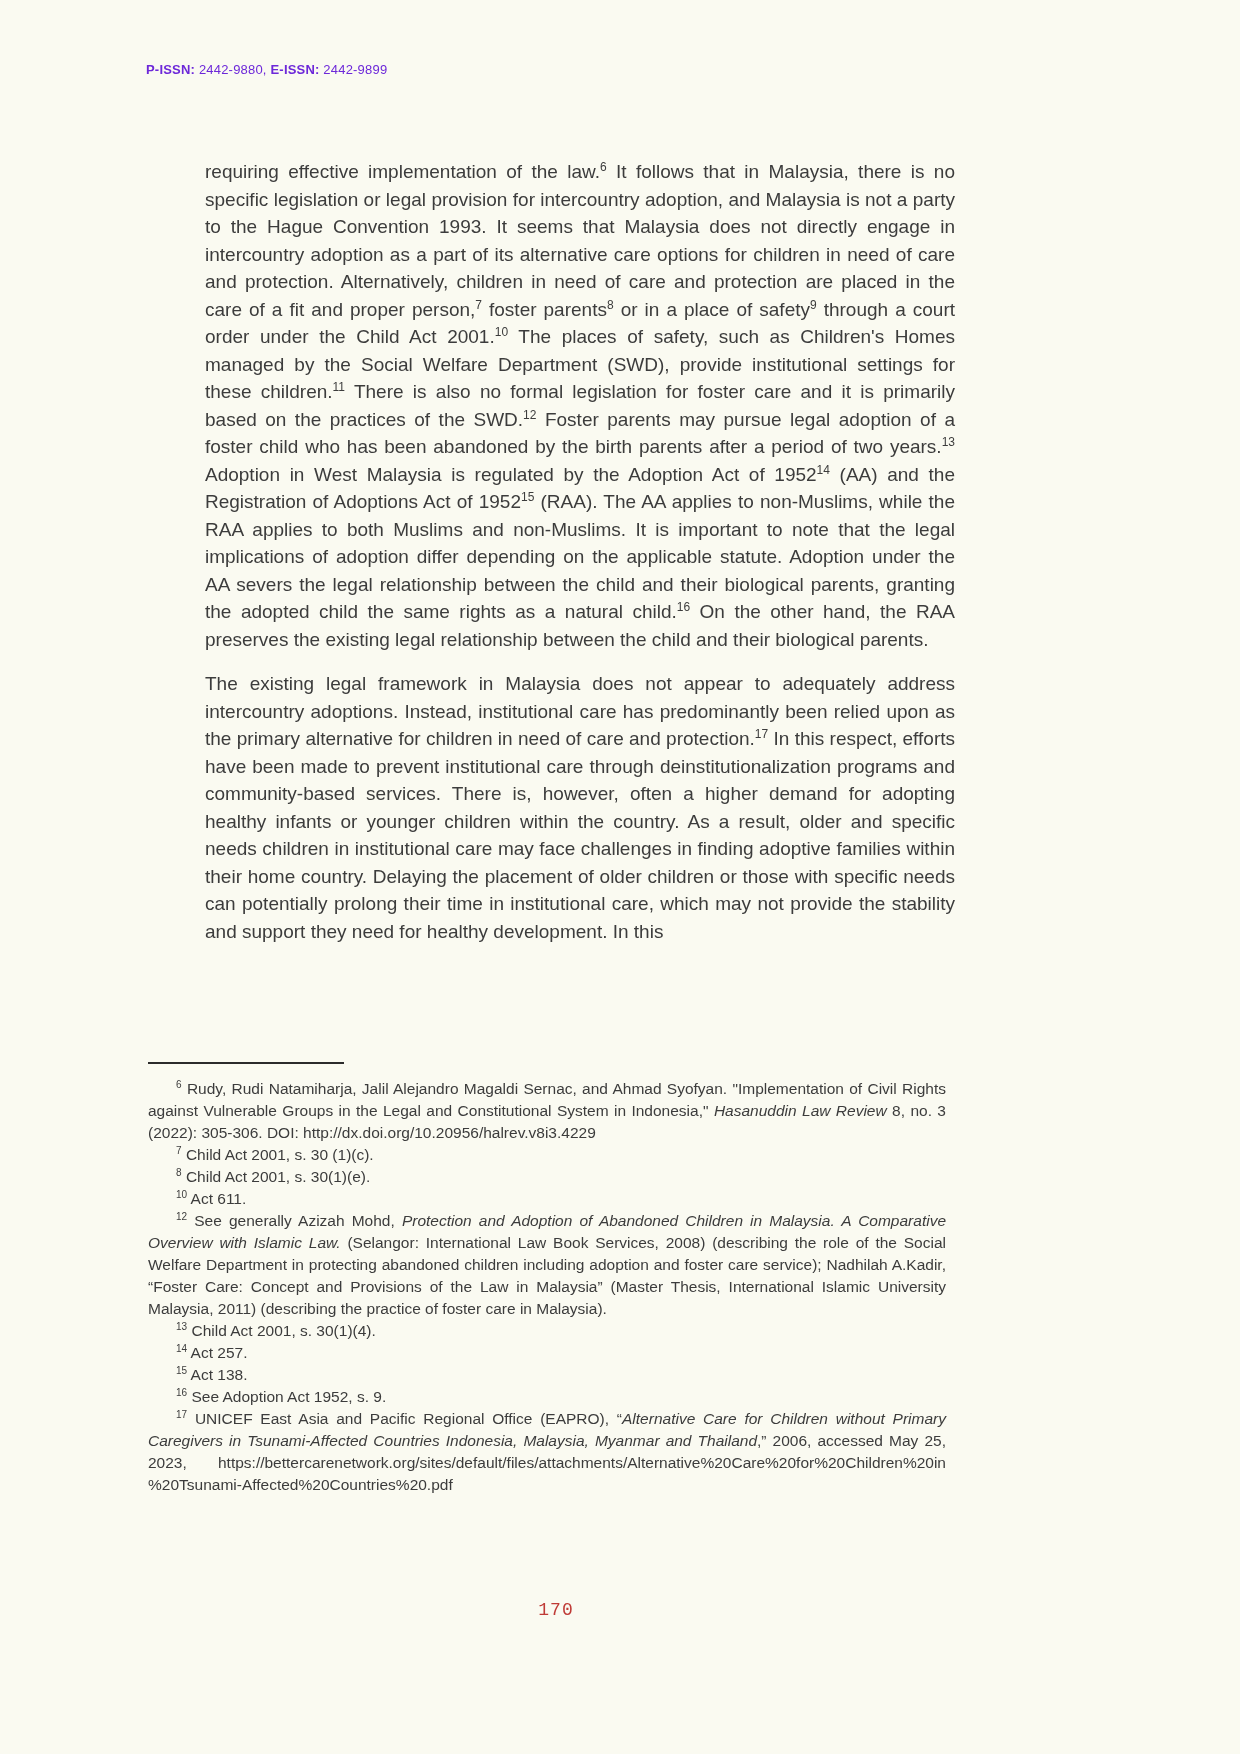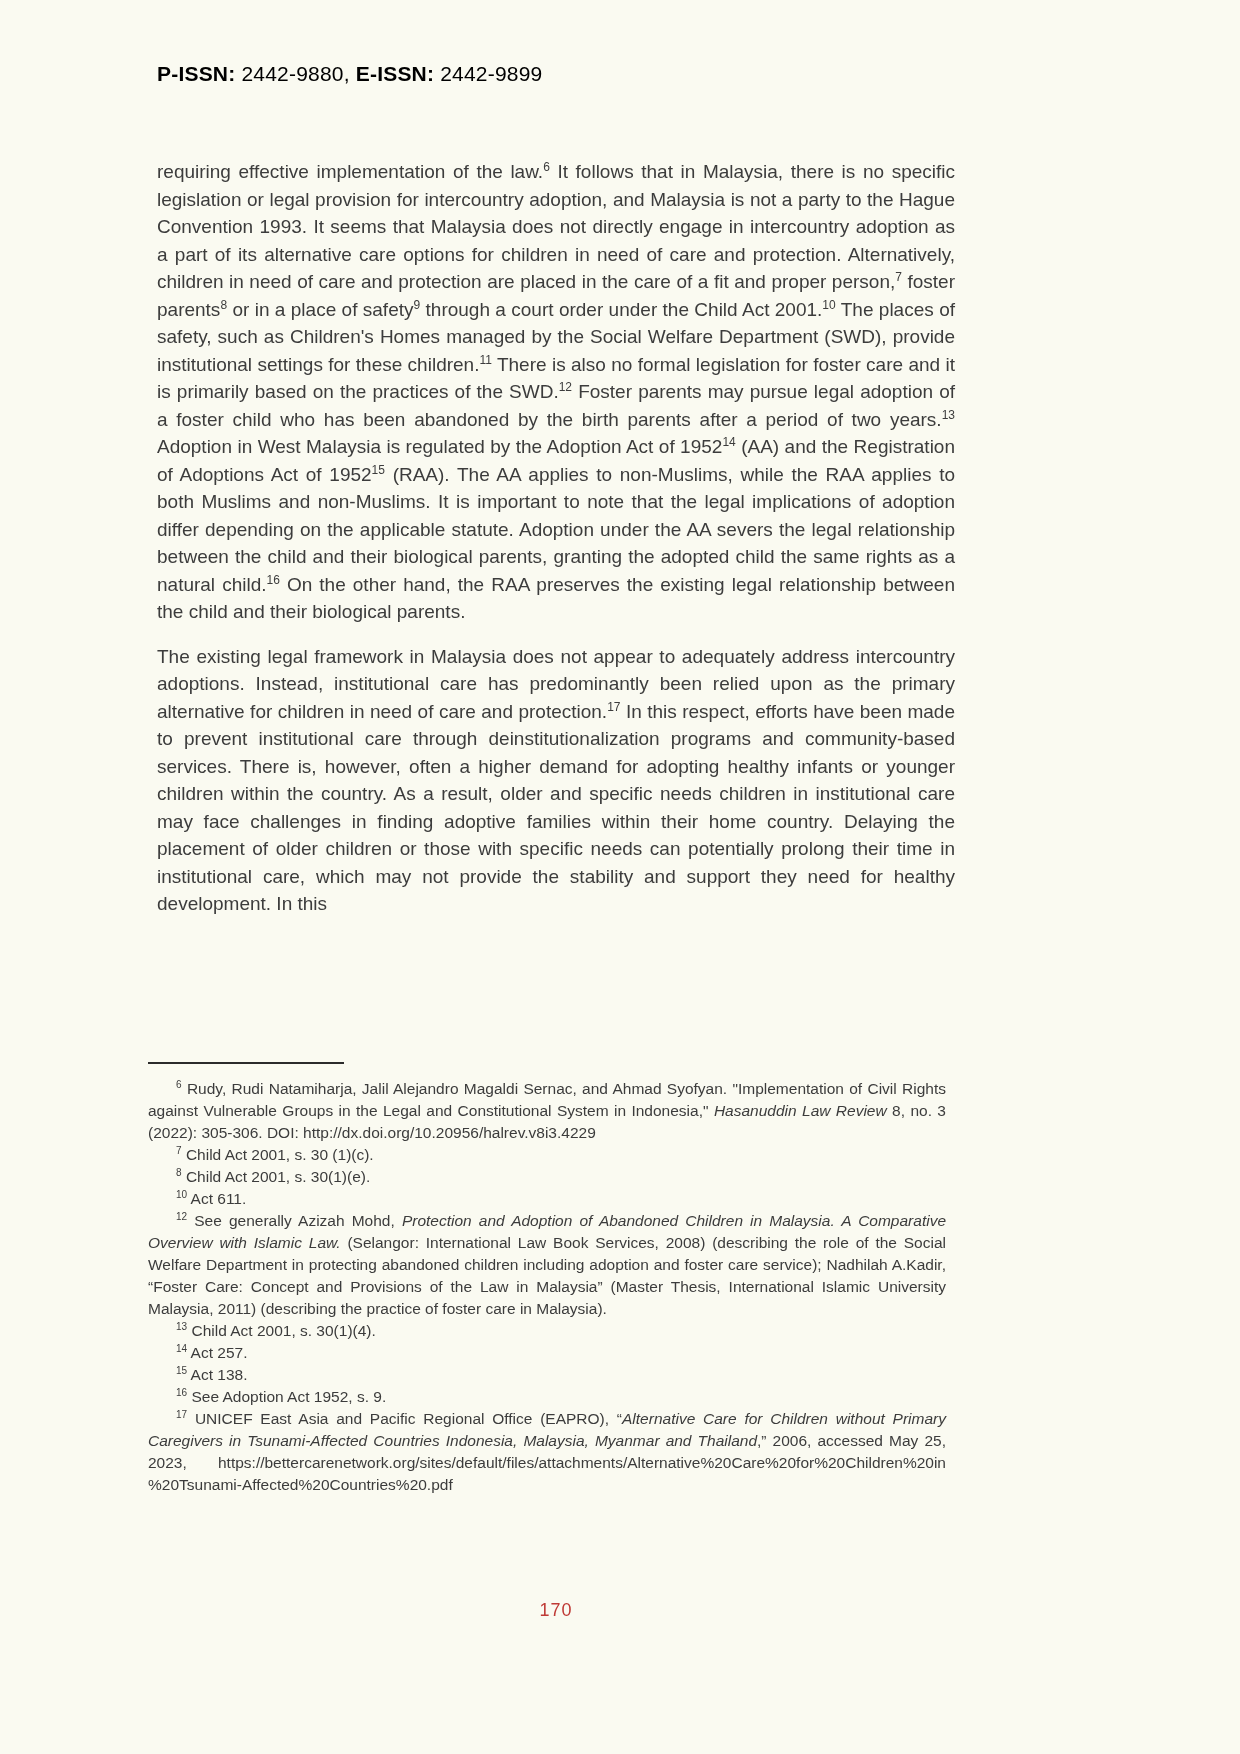--- a/index.html
+++ b/index.html
@@ -16,38 +16,39 @@
     height:1754px;
     margin:0 auto;
     background:var(--bg);
     color:var(--text);
     font-family:"Liberation Sans","DejaVu Sans",sans-serif;
     overflow:hidden;
   }
   .issn-header{
     position:absolute;
     top:62px;
-    left:157px;
-    font-size:21px;
-    color:#000000;
+    left:146px;
+    font-size:13px;
+    color:#6d28d9;
     letter-spacing:0.2px;
   }
   .issn-header .lbl{font-weight:bold;}
   .body-col{
     position:absolute;
     top:158px;
     left:157px;
     width:798px;
   }
   .para{
     font-size:19px;
     line-height:27.5px;
     text-align:justify;
     margin-bottom:17px;
     color:var(--text);
+    margin-left:48px;
   }
   .para sup{
     font-size:12px;
     line-height:0;
     vertical-align:super;
   }
   .footnote-area{
     position:absolute;
     top:1062px;
     left:148px;
@@ -76,20 +77,21 @@
     position:absolute;
     top:1600px;
     left:157px;
     width:798px;
     text-align:center;
   }
   .page-number{
     font-size:18px;
     color:var(--accent);
     letter-spacing:1px;
+    font-family:Liberation Mono, monospace;
   }
   .italic{font-style:italic;}
 </style>
 </head>
 <body>
 
 <div class="page">
 
   <div class="issn-header">
     <span class="lbl">P-ISSN:</span><span> 2442-9880, </span><span class="lbl">E-ISSN:</span><span> 2442-9899</span>

